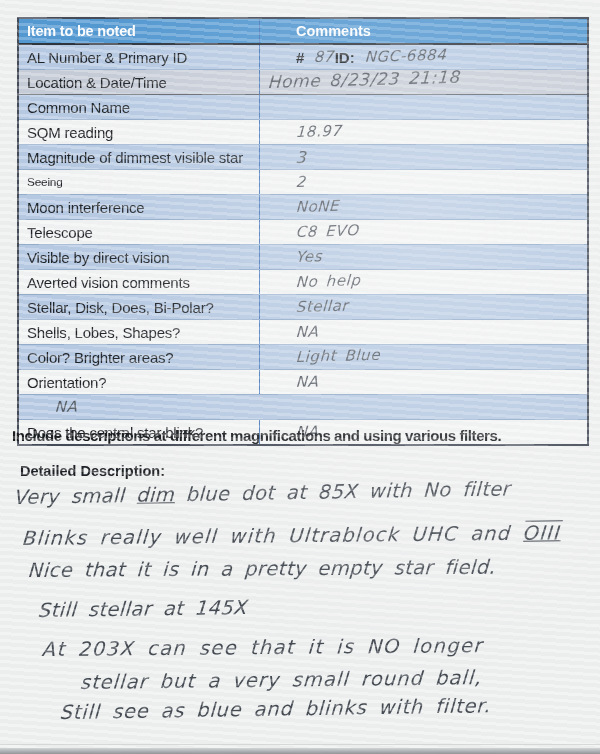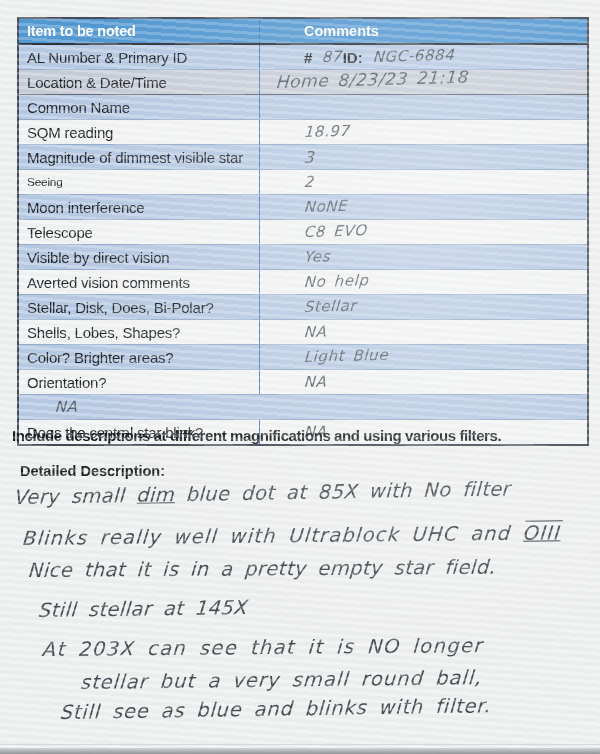--- a/index.html
+++ b/index.html
@@ -13,21 +13,21 @@
     content:"";position:absolute;inset:0;pointer-events:none;
     background:
       repeating-linear-gradient(4deg, rgba(255,255,255,.5) 0 3px, rgba(210,214,218,.12) 3px 7px),
       radial-gradient(ellipse at 70% 30%, rgba(255,255,255,.6), rgba(0,0,0,0) 60%);
     opacity:.5;z-index:5;
   }
   .obs-table{
     position:absolute;left:17px;top:17px;width:568px;
     border:2px solid #3c4350;background:#f1f2f2;z-index:1;
   }
-  .trow{display:flex;height:24px;border-bottom:1px solid #8fa9c9;gap:8px;}
+  .trow{display:flex;height:24px;border-bottom:1px solid #8fa9c9;}
   .trow:last-child{border-bottom:none;}
   .trow.header{
     background:#4c94d0;height:24px;border-bottom:2px solid #252b33;
   }
   .trow.header .cell{color:#fbfcfd;font-weight:bold;font-size:14.5px;}
   .cell{display:flex;align-items:center;box-sizing:border-box;}
   .label-cell{
     width:241px;flex:0 0 241px;padding-left:8px;
     border-right:1.5px solid #3f73b8;
     font-size:15px;color:#14171b;letter-spacing:-0.2px;

